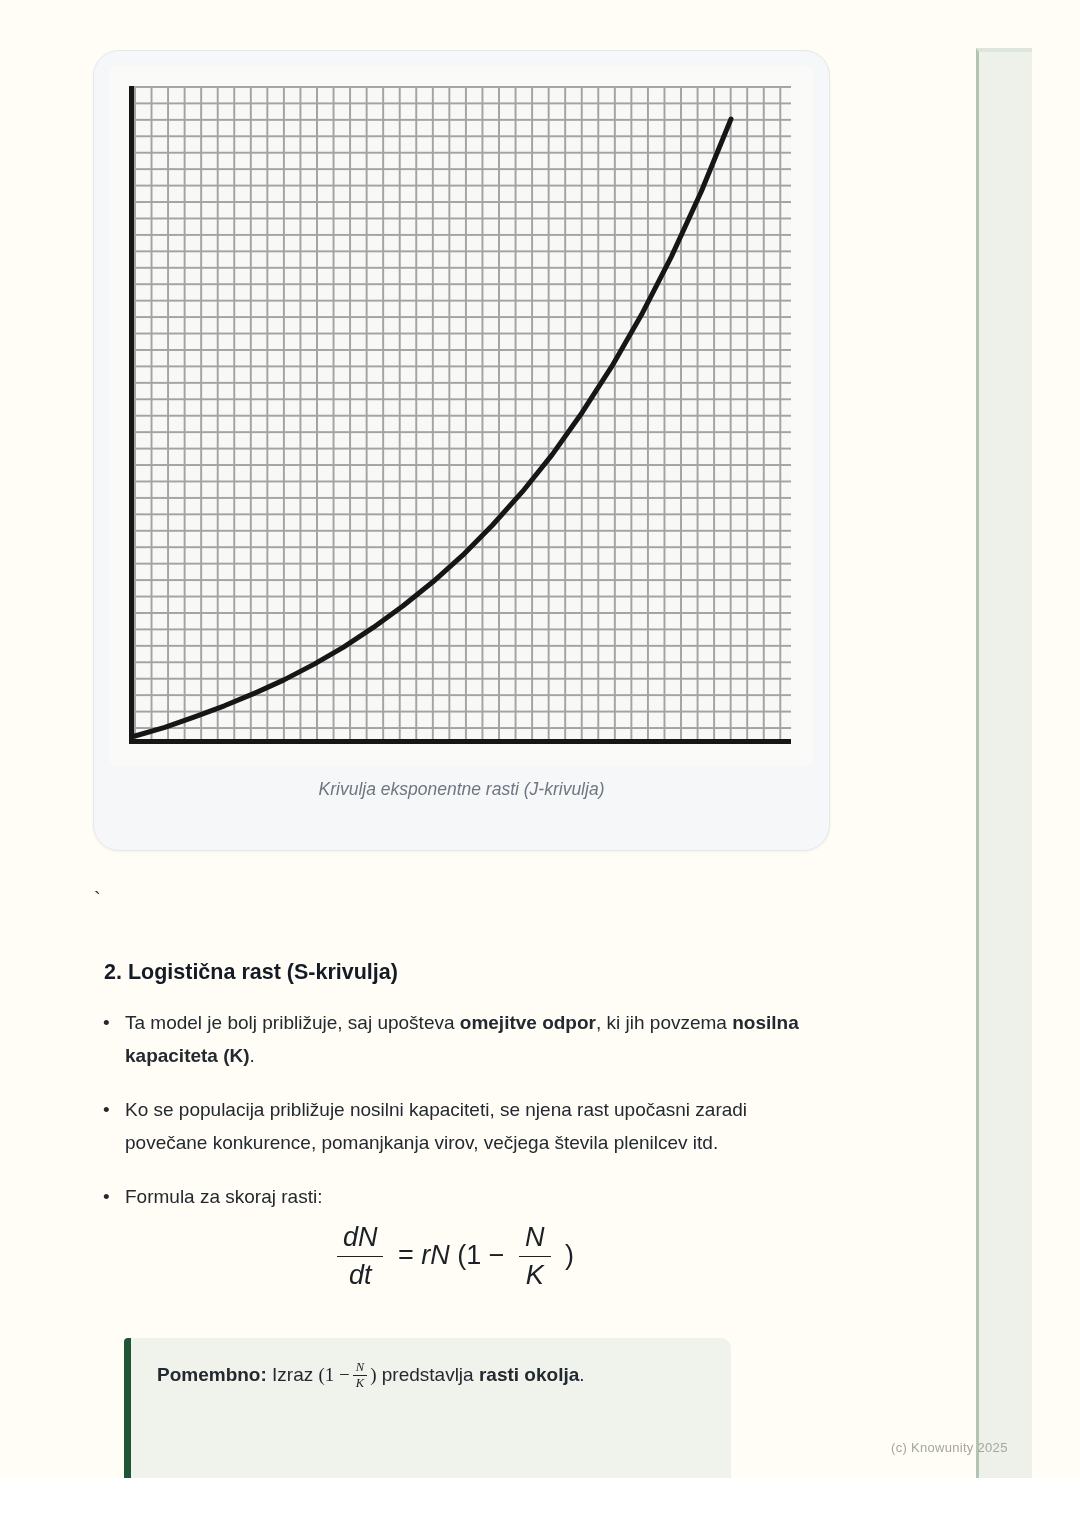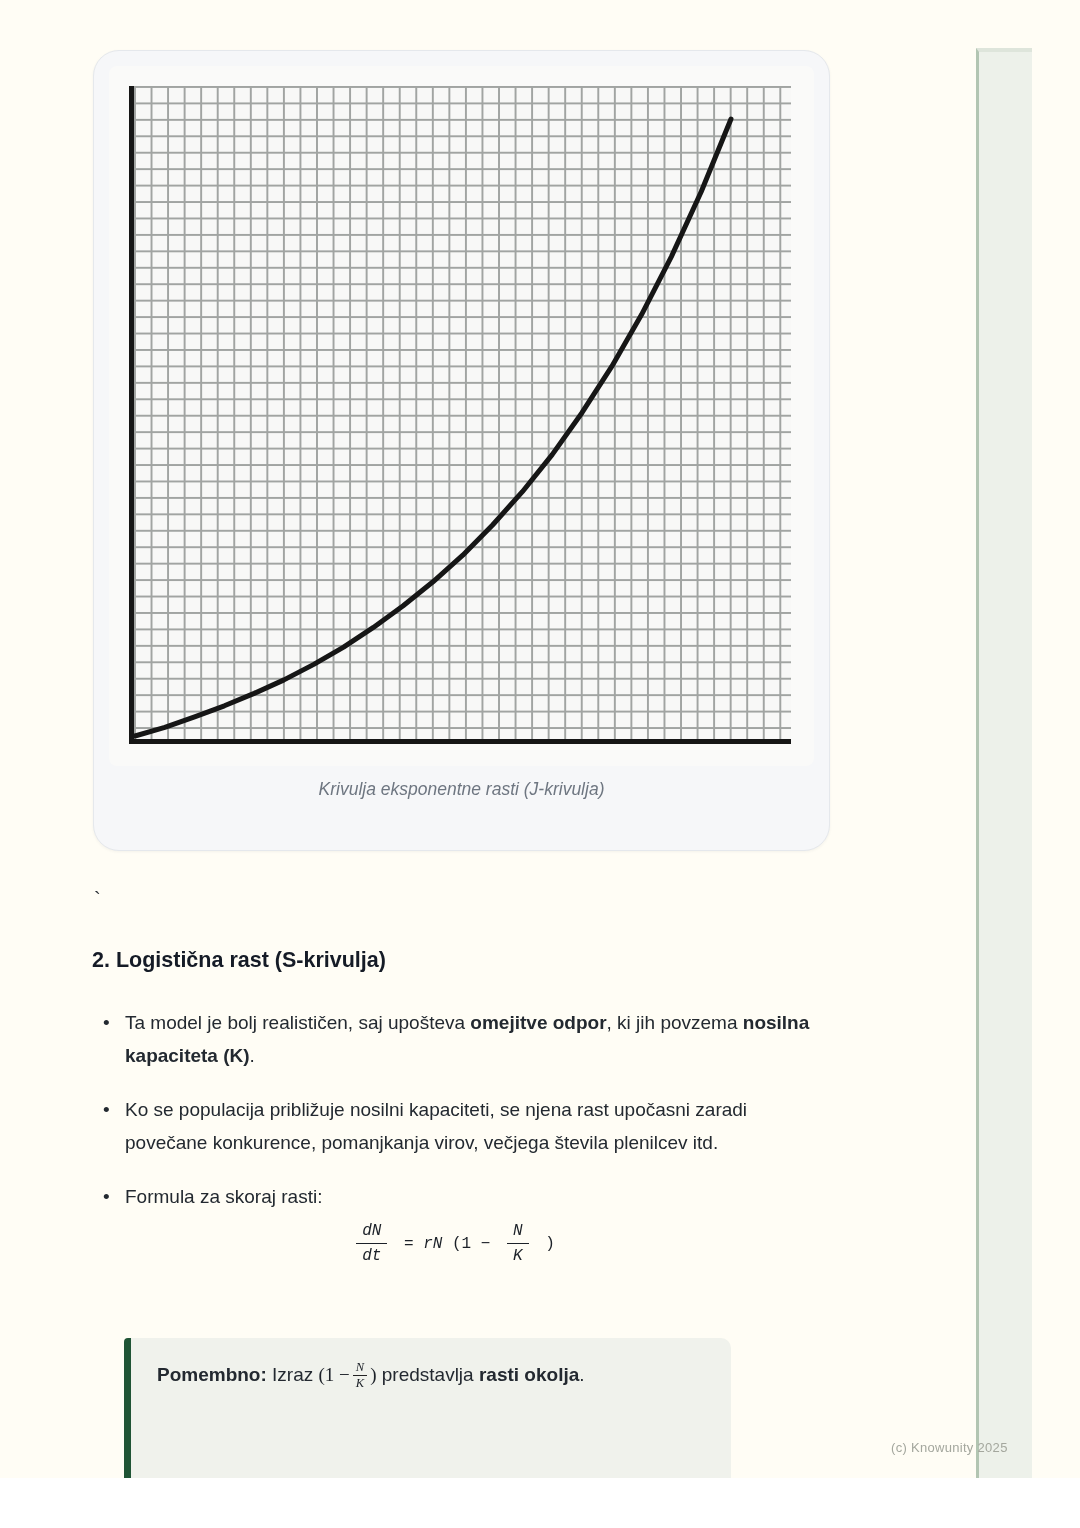--- a/index.html
+++ b/index.html
@@ -20,32 +20,32 @@
         background-image:
           linear-gradient(to right, var(--grid-line,#A1A4A2) 1.7px, transparent 1.7px),
           linear-gradient(to bottom, var(--grid-line,#A1A4A2) 1.7px, transparent 1.7px);
         background-size:16.55px 16.45px}
   .grid svg{position:absolute;left:0;top:0;width:100%;height:100%;overflow:visible}
   .caption{position:absolute;left:0;right:0;top:728px;text-align:center;font-style:italic;
            font-size:17.5px;color:var(--caption,#6E7681)}
 
   .stray{position:absolute;left:94px;top:888px;font-size:20px;color:#2a2f36;z-index:2}
 
-  .heading{position:absolute;left:92px;top:948px;margin:0;font-size:21.5px;font-weight:700;
+  .heading{position:absolute;left:92px;top:948px;margin:12px;font-size:21.5px;font-weight:700;
            color:var(--heading,#151B26);z-index:2}
 
   .bullets{position:absolute;left:92px;top:1006px;width:740px;z-index:2}
   .bullet-row{display:flex;margin-bottom:21px;font-size:19px;line-height:33px}
   .marker{flex:0 0 33px;padding-left:11px;box-sizing:border-box}
   .bullet-text{width:700px}
   .b,b{font-weight:700}
 
   
   .formula-block{position:absolute;left:92px;top:1222px;width:720px;text-align:center;
-                 font-family:Liberation Mono, monospace;font-size:16px;color:#1c2128;z-index:2}
+                 font-family:Liberation Sans, sans-serif;font-size:27px;color:#1c2128;z-index:2}
   .frac{display:inline-block;vertical-align:middle;text-align:center;margin:0 7px;line-height:1.15}
   .frac .num{display:block;padding:0 6px 3px;border-bottom:1.6px solid #1c2128}
   .frac .den{display:block;padding:3px 6px 0}
   .ital{font-style:italic}
 
   
   .callout{position:absolute;left:124px;top:1338px;width:607px;height:190px;box-sizing:border-box;
            background:var(--callout-bg,#F0F2EC);border-left:7px solid var(--callout-green,#1F5435);
            border-radius:4px 10px 0 0;padding:22px 28px 0 26px;z-index:3}
   .c-line1{margin:0;font-size:19px;line-height:30px}
@@ -86,21 +86,21 @@
     <div class="caption">Krivulja eksponentne rasti (J-krivulja)</div>
   </section>
 
   <div class="stray">`</div>
 
   <h2 class="heading">2. Logistična rast (S-krivulja)</h2>
 
   <div class="bullets">
     <div class="bullet-row">
       <span class="marker">•</span>
-      <div class="bullet-text"><span>Ta model je bolj realističen, saj upošteva </span><span class="b">omejitve odpor</span><span>, ki jih povzema </span><span class="b">nosilna kapaciteta (K)</span><span>.</span></div>
+      <div class="bullet-text"><span>Ta model je bolj približuje, saj upošteva </span><span class="b">omejitve odpor</span><span>, ki jih povzema </span><span class="b">nosilna kapaciteta (K)</span><span>.</span></div>
     </div>
     <div class="bullet-row">
       <span class="marker">•</span>
       <div class="bullet-text"><span>Ko se populacija približuje nosilni kapaciteti, se njena rast upočasni zaradi povečane konkurence, pomanjkanja virov, večjega števila plenilcev itd.</span></div>
     </div>
     <div class="bullet-row">
       <span class="marker">•</span>
       <div class="bullet-text"><span>Formula za skoraj rasti:</span></div>
     </div>
   </div>

